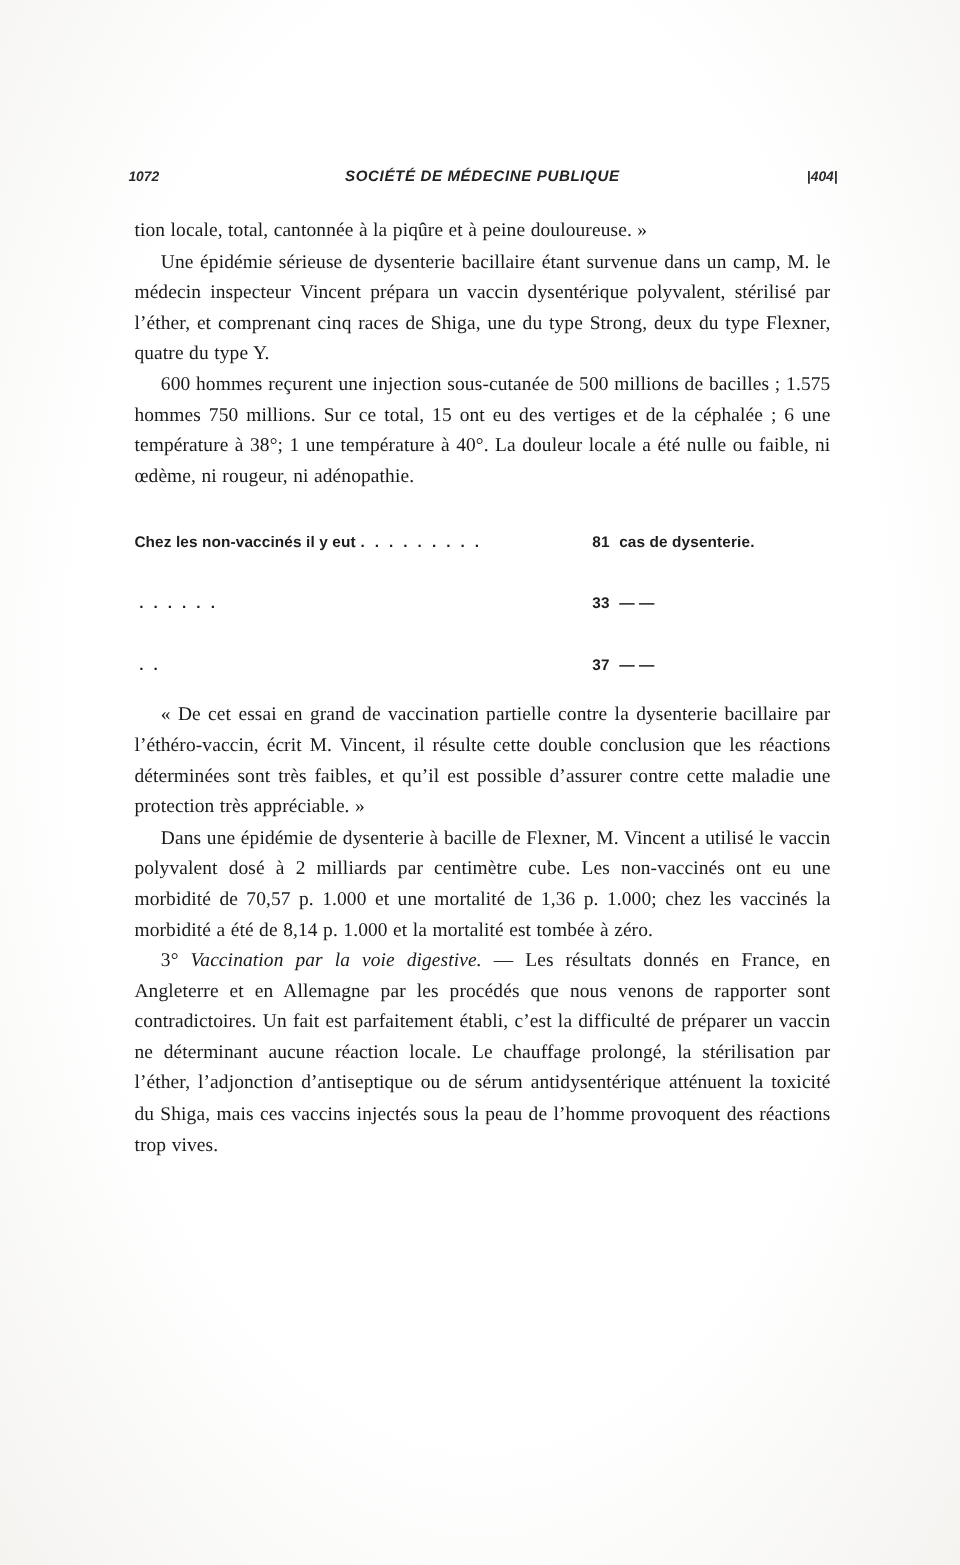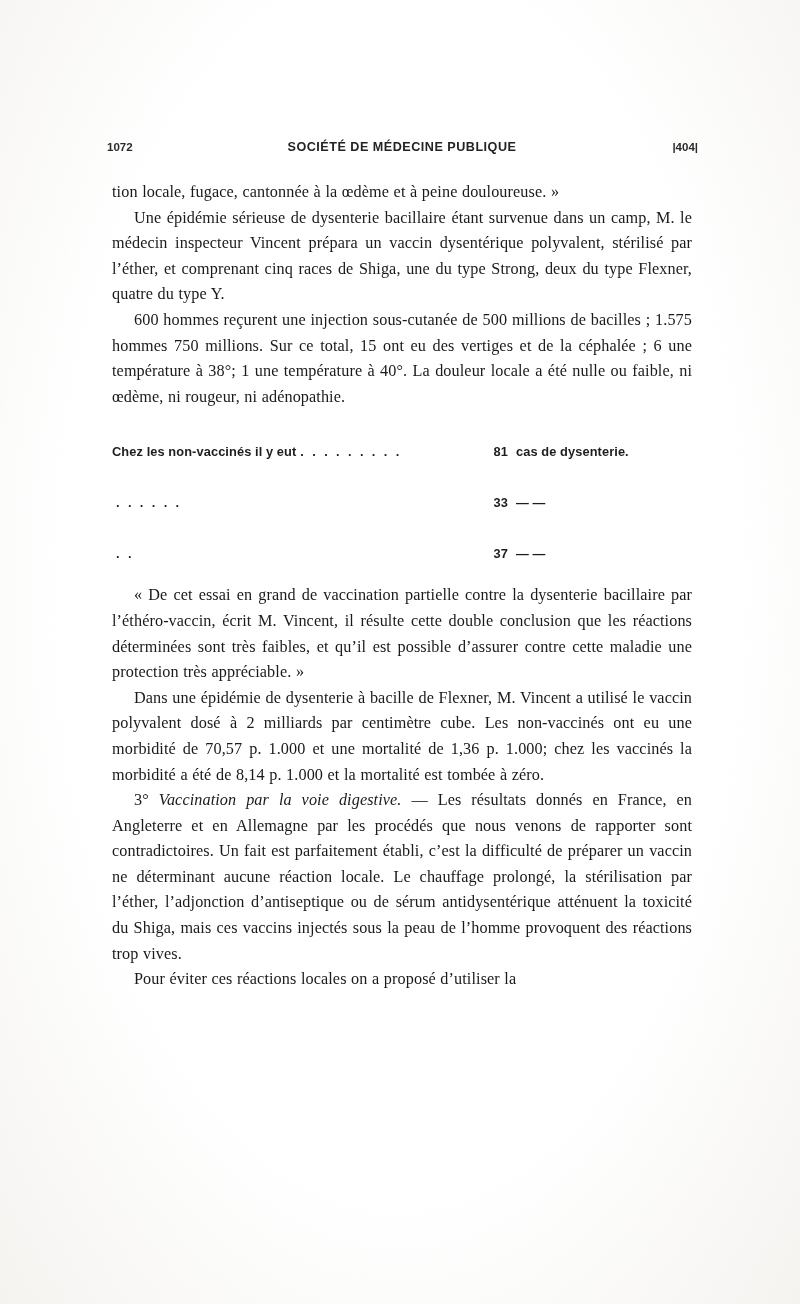--- a/index.html
+++ b/index.html
@@ -39,20 +39,21 @@
   .header-line {
     display: flex;
     align-items: baseline;
     justify-content: space-between;
     font-family: "Liberation Sans", sans-serif;
     font-weight: bold;
     font-size: 12.5px;
     letter-spacing: 0.4px;
     color: #232323;
     margin-bottom: 26px;
+    font-style: italic;
   }
   .header-folio-left {
     font-size: 11.5px;
     letter-spacing: 0px;
     color: #2a2a2a;
     position: relative;
     left: -5px;
   }
   .header-title {
     flex: 1;
@@ -121,21 +122,21 @@
 
 <div class="page">
   <div class="content">
 
     <div class="header-line">
       <span class="header-folio-left">1072</span>
       <span class="header-title">SOCIÉTÉ DE MÉDECINE PUBLIQUE</span>
       <span class="header-folio-right">|404|</span>
     </div>
 
-    <p class="body-par no-indent">tion locale, fugace, cantonnée à la œdème et à peine douloureuse. »</p>
+    <p class="body-par no-indent">tion locale, total, cantonnée à la piqûre et à peine douloureuse. »</p>
     <p class="body-par">Une épidémie sérieuse de dysenterie bacillaire étant survenue dans un camp, M. le médecin inspecteur Vincent prépara un vaccin dysentérique polyvalent, stérilisé par l’éther, et comprenant cinq races de Shiga, une du type Strong, deux du type Flexner, quatre du type Y.</p>
     <p class="body-par">600 hommes reçurent une injection sous-cutanée de 500 millions de bacilles ; 1.575 hommes 750 millions. Sur ce total, 15 ont eu des vertiges et de la céphalée ; 6 une température à 38°; 1 une température à 40°. La douleur locale a été nulle ou faible, ni œdème, ni rougeur, ni adénopathie.</p>
 
     <div class="table-block">
       <div class="table-row">
         <span class="tr-label">Chez les non-vaccinés il y eut</span>
         <span class="tr-leader">. . . . . . . . .</span>
         <span class="tr-num">81</span>
         <span class="tr-tail">cas de dysenterie.</span>
       </div>
@@ -149,16 +150,15 @@
         <span class="tr-num">37</span>
         <span class="tr-tail">—            —</span>
       </div>
     </div>
 
     <p class="body-par">« De cet essai en grand de vaccination partielle contre la dysenterie bacillaire par l’éthéro-vaccin, écrit M. Vincent, il résulte cette double conclusion que les réactions déterminées sont très faibles, et qu’il est possible d’assurer contre cette maladie une protection très appréciable. »</p>
     <p class="body-par">Dans une épidémie de dysenterie à bacille de Flexner, M. Vincent a utilisé le vaccin polyvalent dosé à 2 milliards par centimètre cube. Les non-vaccinés ont eu une morbidité de 70,57 p. 1.000 et une mortalité de 1,36 p. 1.000; chez les vaccinés la morbidité a été de 8,14 p. 1.000 et la mortalité est tombée à zéro.</p>
 
     <p class="body-par"><span>3°</span> <em class="it">Vaccination par la voie digestive.</em> <span>—</span> <span>Les résultats donnés en France, en Angleterre et en Allemagne par les procédés que nous venons de rapporter sont contradictoires. Un fait est parfaitement établi, c’est la difficulté de préparer un vaccin ne déterminant aucune réaction locale. Le chauffage prolongé, la stérilisation par l’éther, l’adjonction d’antiseptique ou de sérum antidysentérique atténuent la toxicité du Shiga, mais ces vaccins injectés sous la peau de l’homme provoquent des réactions trop vives.</span></p>
 
-    <p class="body-par">Pour éviter ces réactions locales on a proposé d’utiliser la</p>
 
   </div>
 </div>
 
 </body></html>

